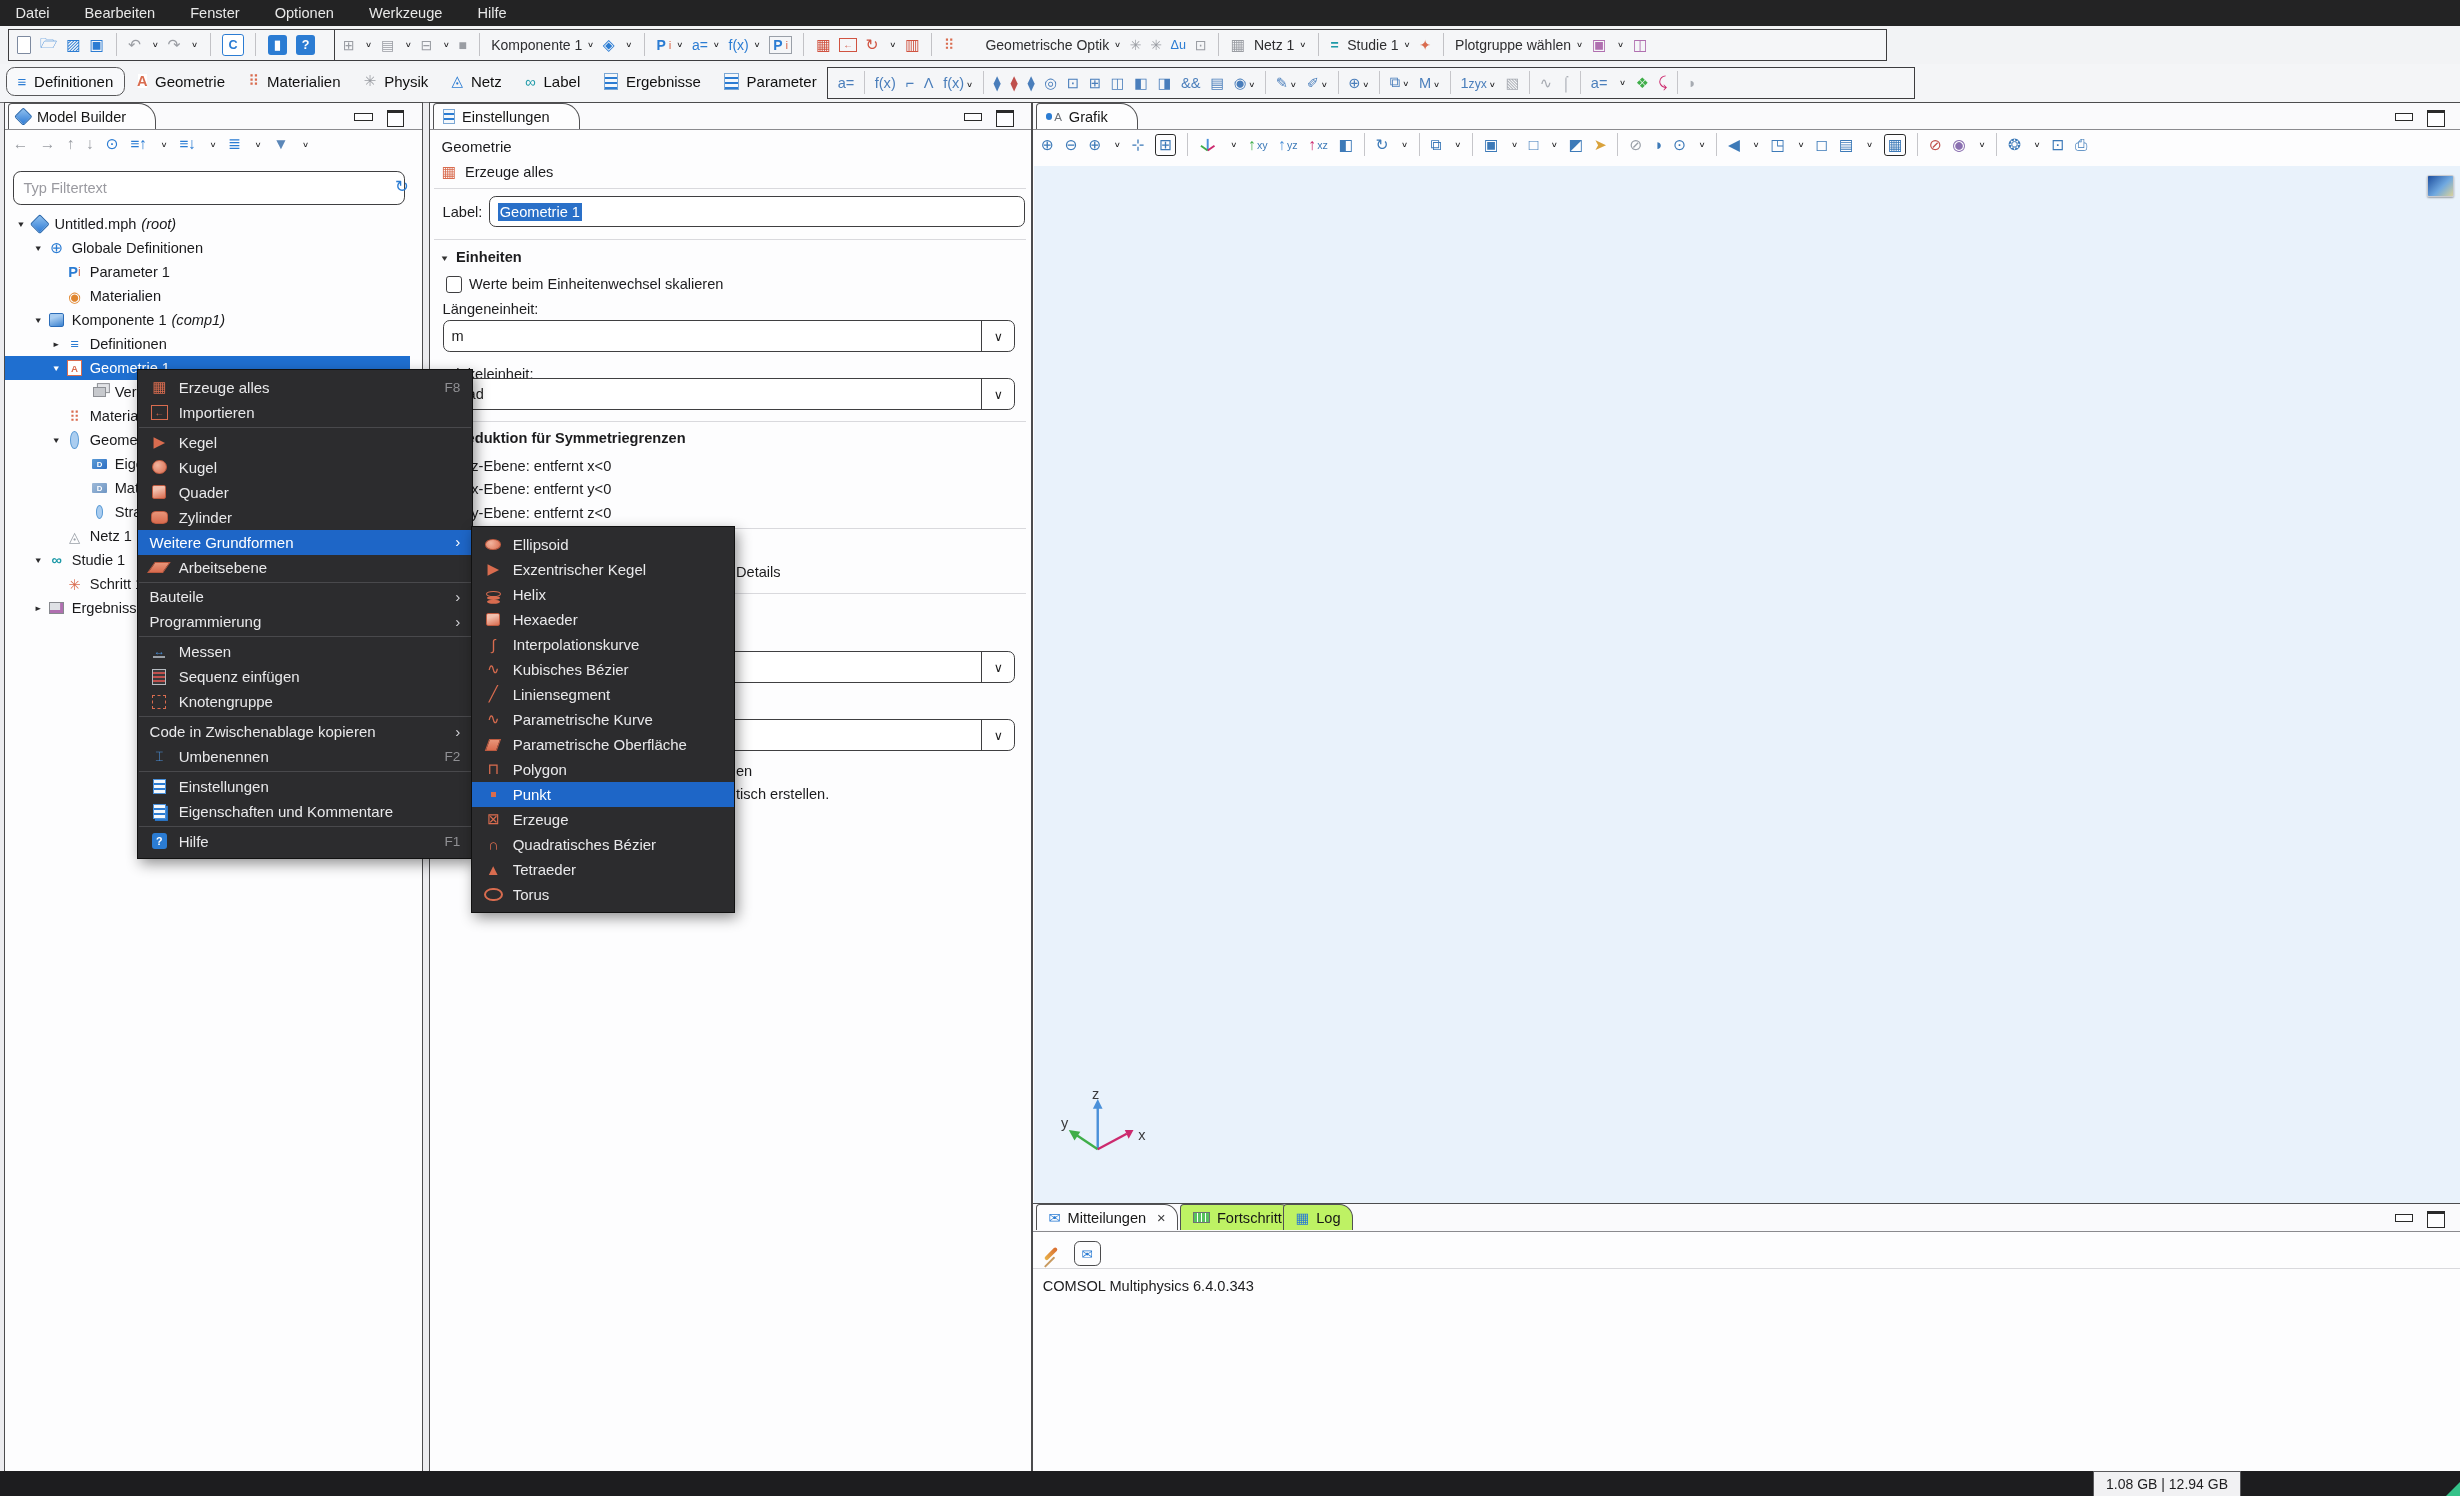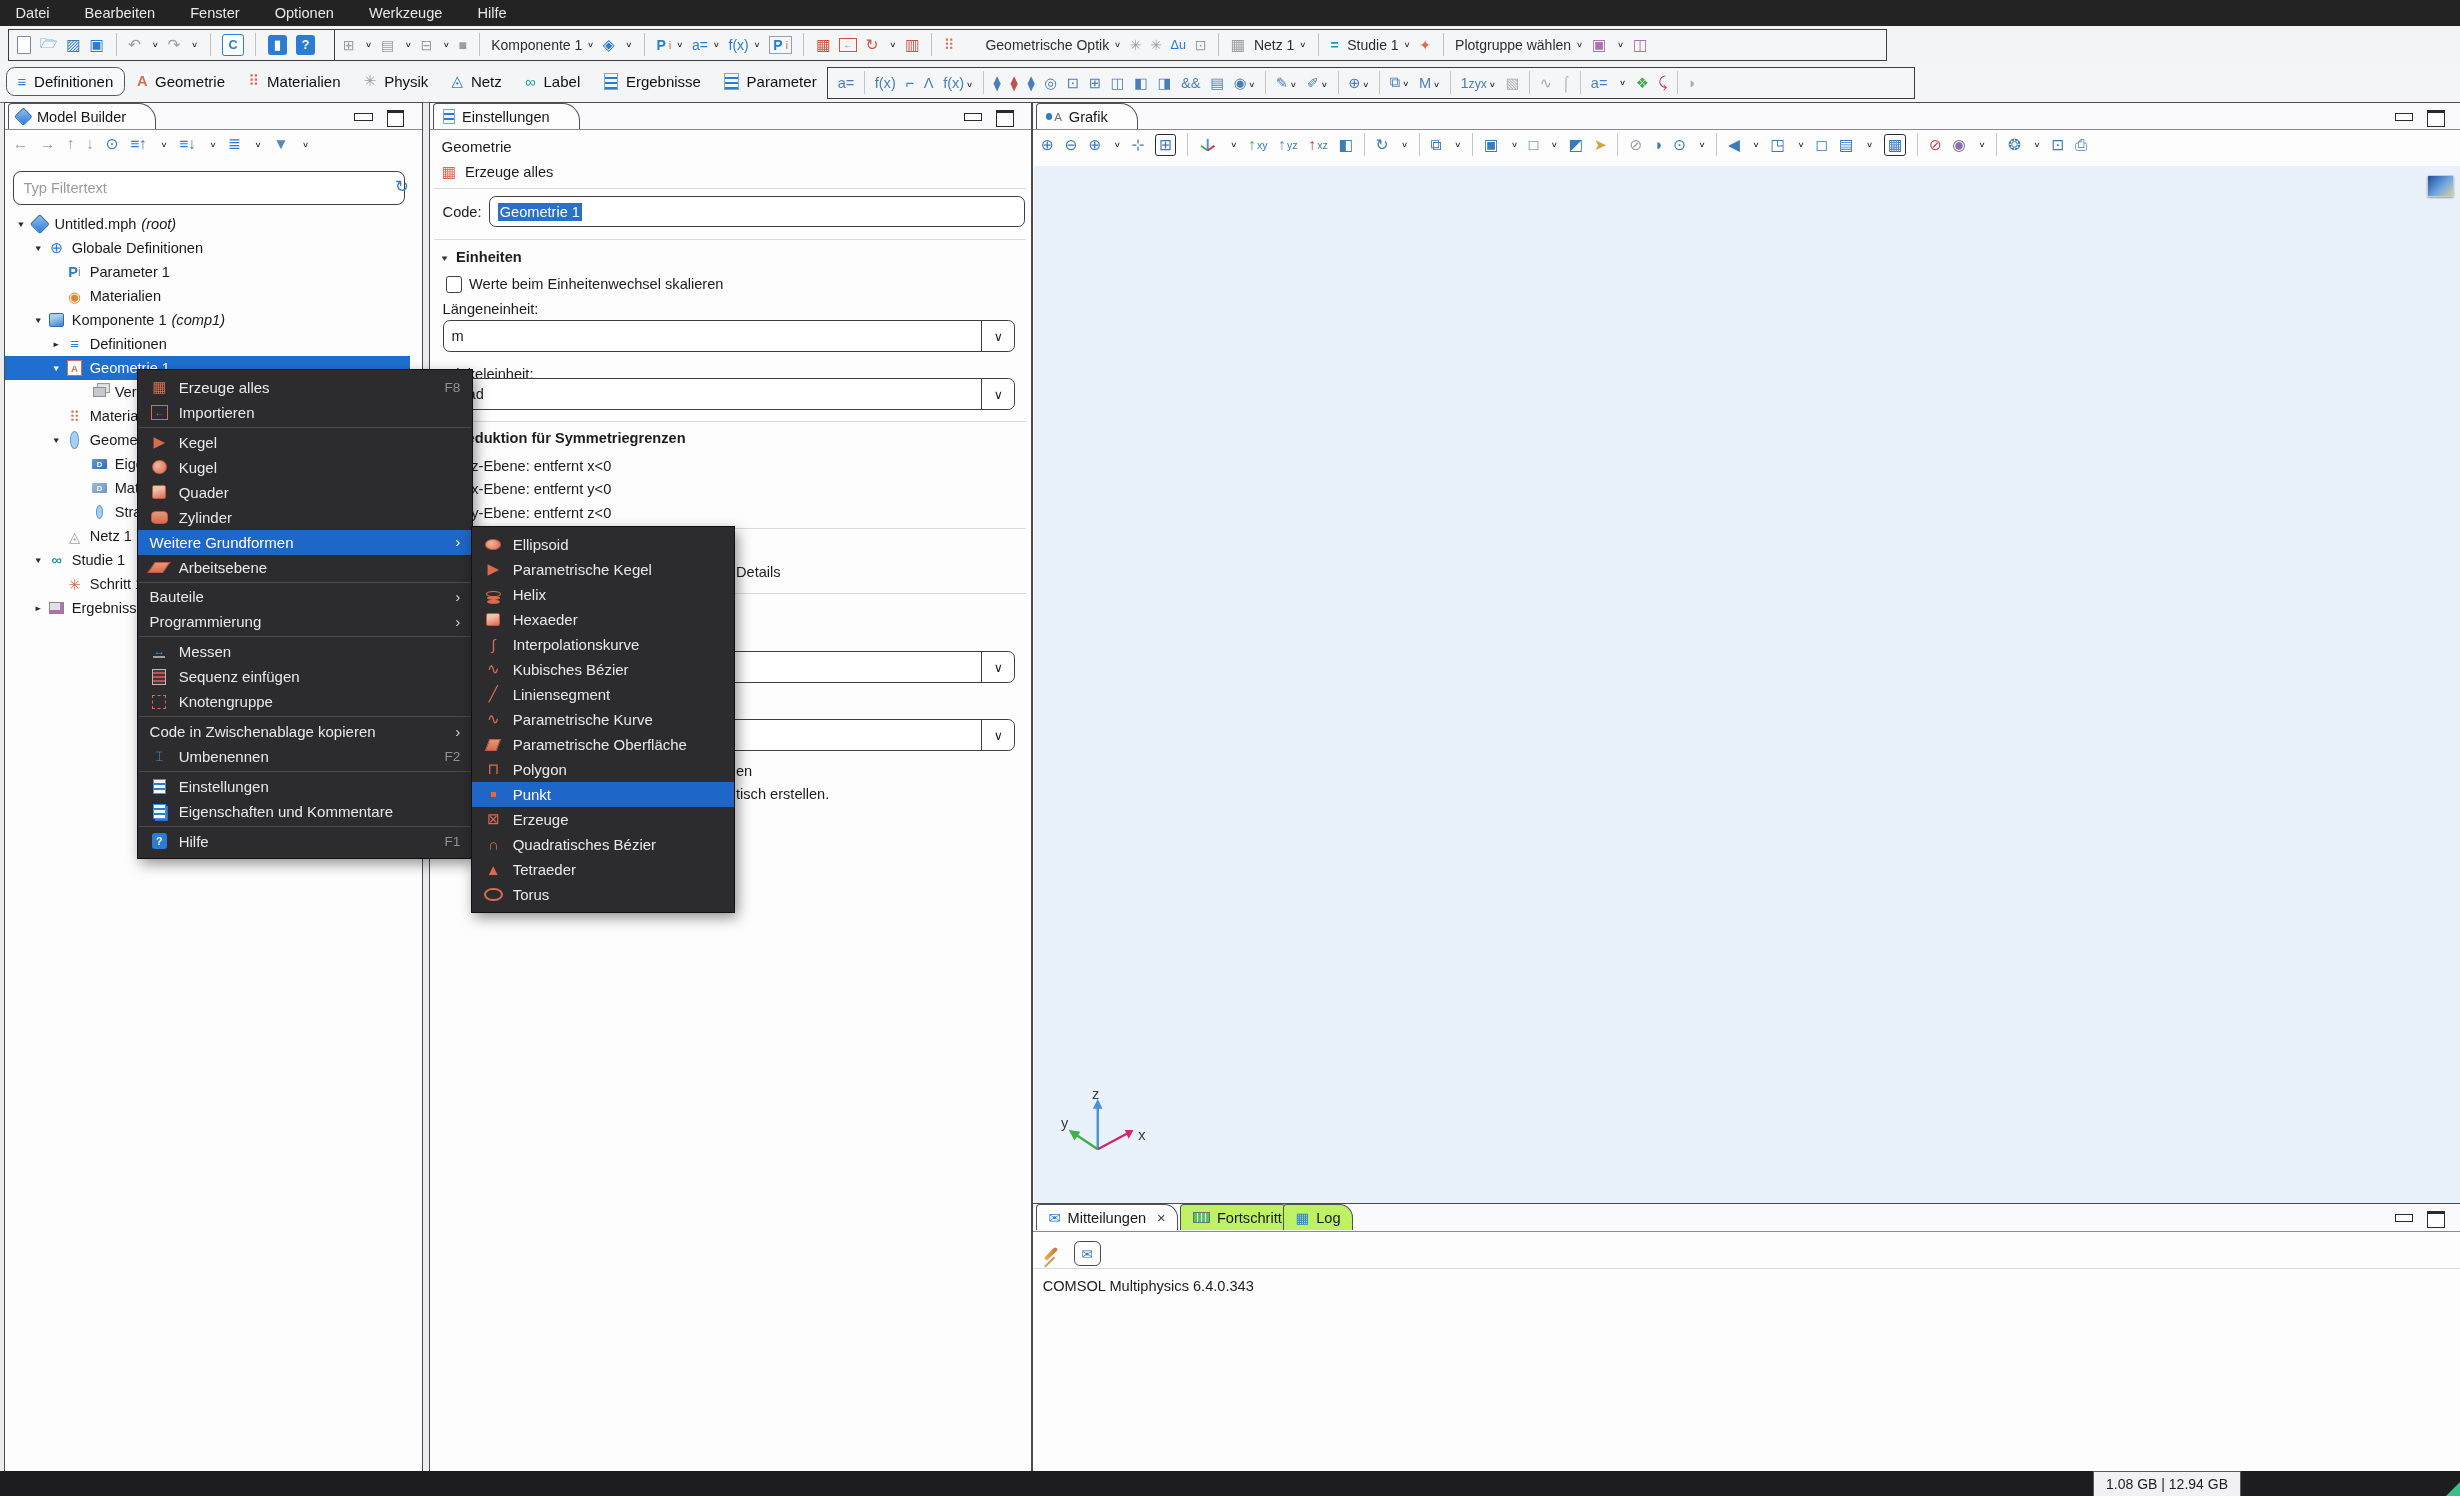--- a/index.html
+++ b/index.html
@@ -455,21 +455,21 @@
     <span class="wmin" style="right:49px;top:9.7px"></span>
     <span class="wmax" style="right:17.5px;top:6.8px"></span>
   </div>
   <div class="slabel" style="left:11.6px;top:35px;font-size:15px">Geometrie</div>
   <div class="slabel" style="left:11.6px;top:60px;display:flex;align-items:center;gap:8.7px">
     <span class="org" style="font-size:15.5px">▦</span>
     <span>Erzeuge alles</span>
   </div>
   <div class="hsep" style="left:3.9px;top:85px;width:592px"></div>
 
-  <div class="slabel" style="left:12.6px;top:101px">Code:</div>
+  <div class="slabel" style="left:12.6px;top:101px">Label:</div>
   <div class="sinput" style="left:59px;top:93px;width:518px;height:29px">
     <span class="selhl">Geometrie 1</span>
   </div>
 
   <div class="hsep" style="left:3.9px;top:136px;width:592px"></div>
   <div class="slabel sbold" style="left:9.7px;top:146px">
     <span class="secchev">▼</span><span>Einheiten</span>
   </div>
   <span class="cbx" style="left:15.5px;top:173px"></span>
   <div class="slabel" style="left:39px;top:173px">Werte beim Einheitenwechsel skalieren</div>
@@ -743,21 +743,21 @@
 
 <div class="dkmenu" id="submenu" style="left:471px;top:526px;width:262px;z-index:70">
   <div class="ci">
       <span class="mic">
         <span class="ellipO"></span>
       </span>
       <span class="lbl">Ellipsoid</span>
     </div>
   <div class="ci">
       <span class="mic org">▶</span>
-      <span class="lbl">Parametrische Kegel</span>
+      <span class="lbl">Exzentrischer Kegel</span>
     </div>
   <div class="ci">
       <span class="mic">
         <span class="helixO"></span>
       </span>
       <span class="lbl">Helix</span>
     </div>
   <div class="ci">
       <span class="mic">
         <span class="cubeO"></span>

